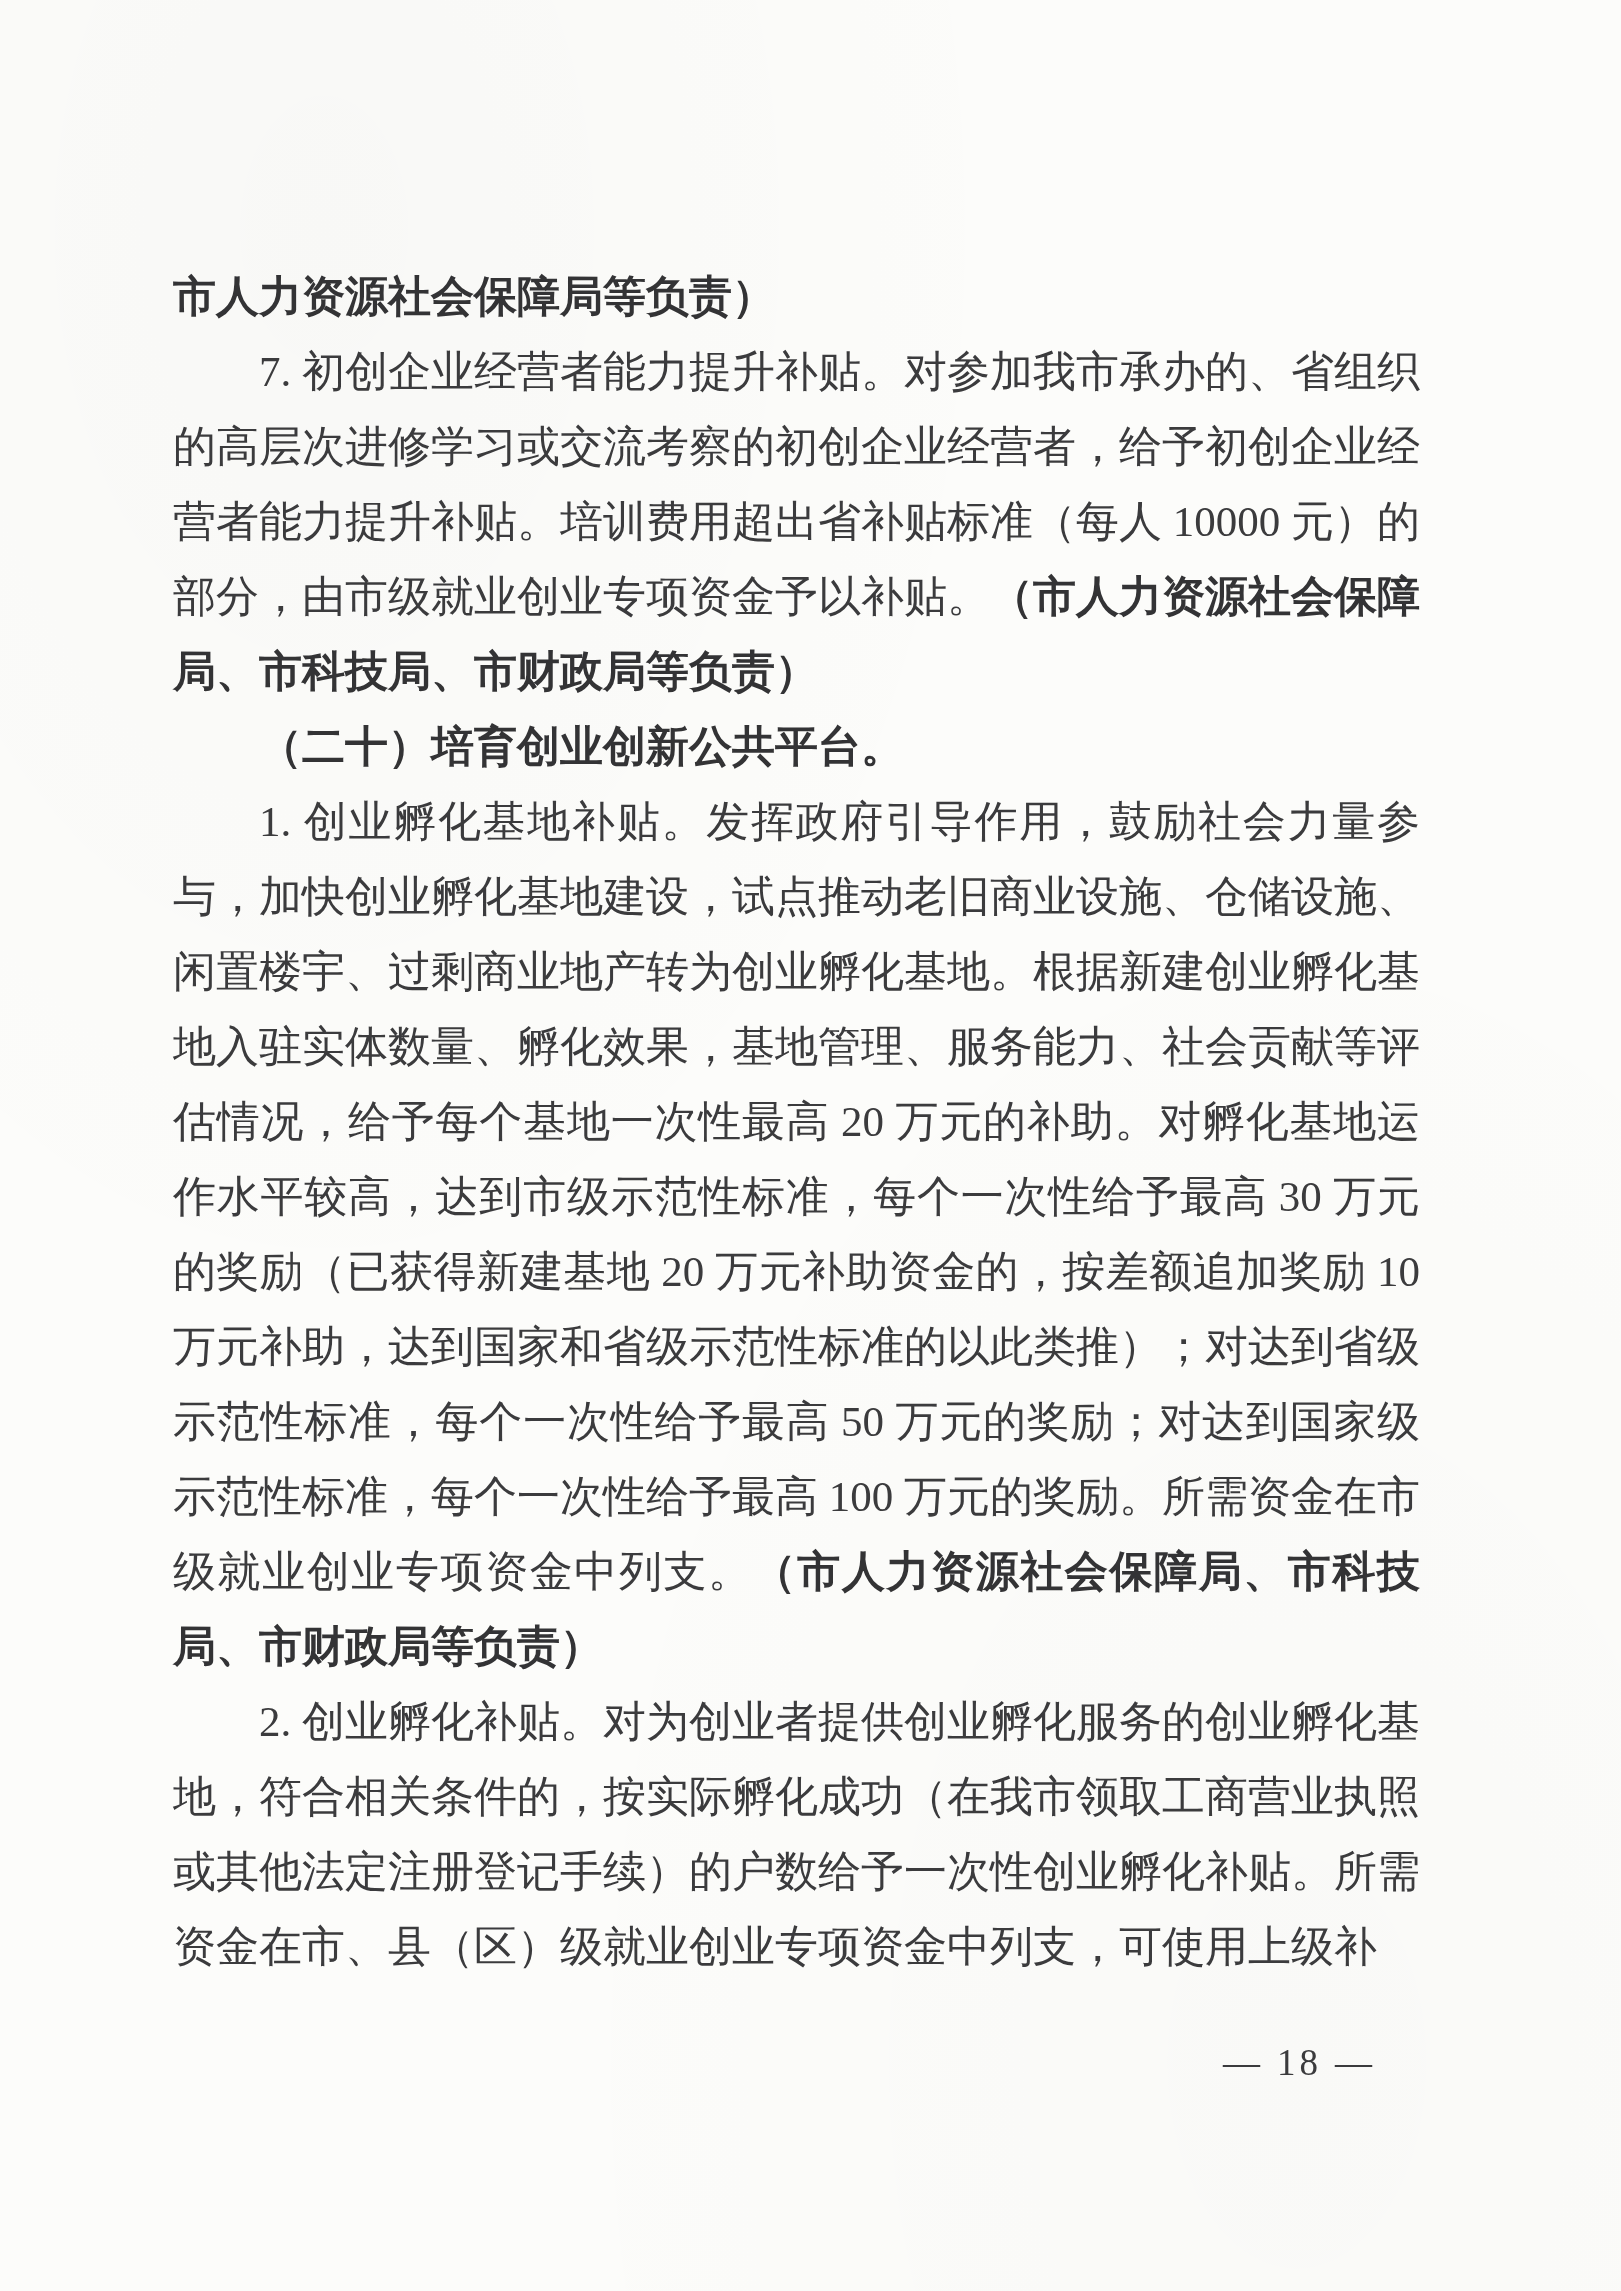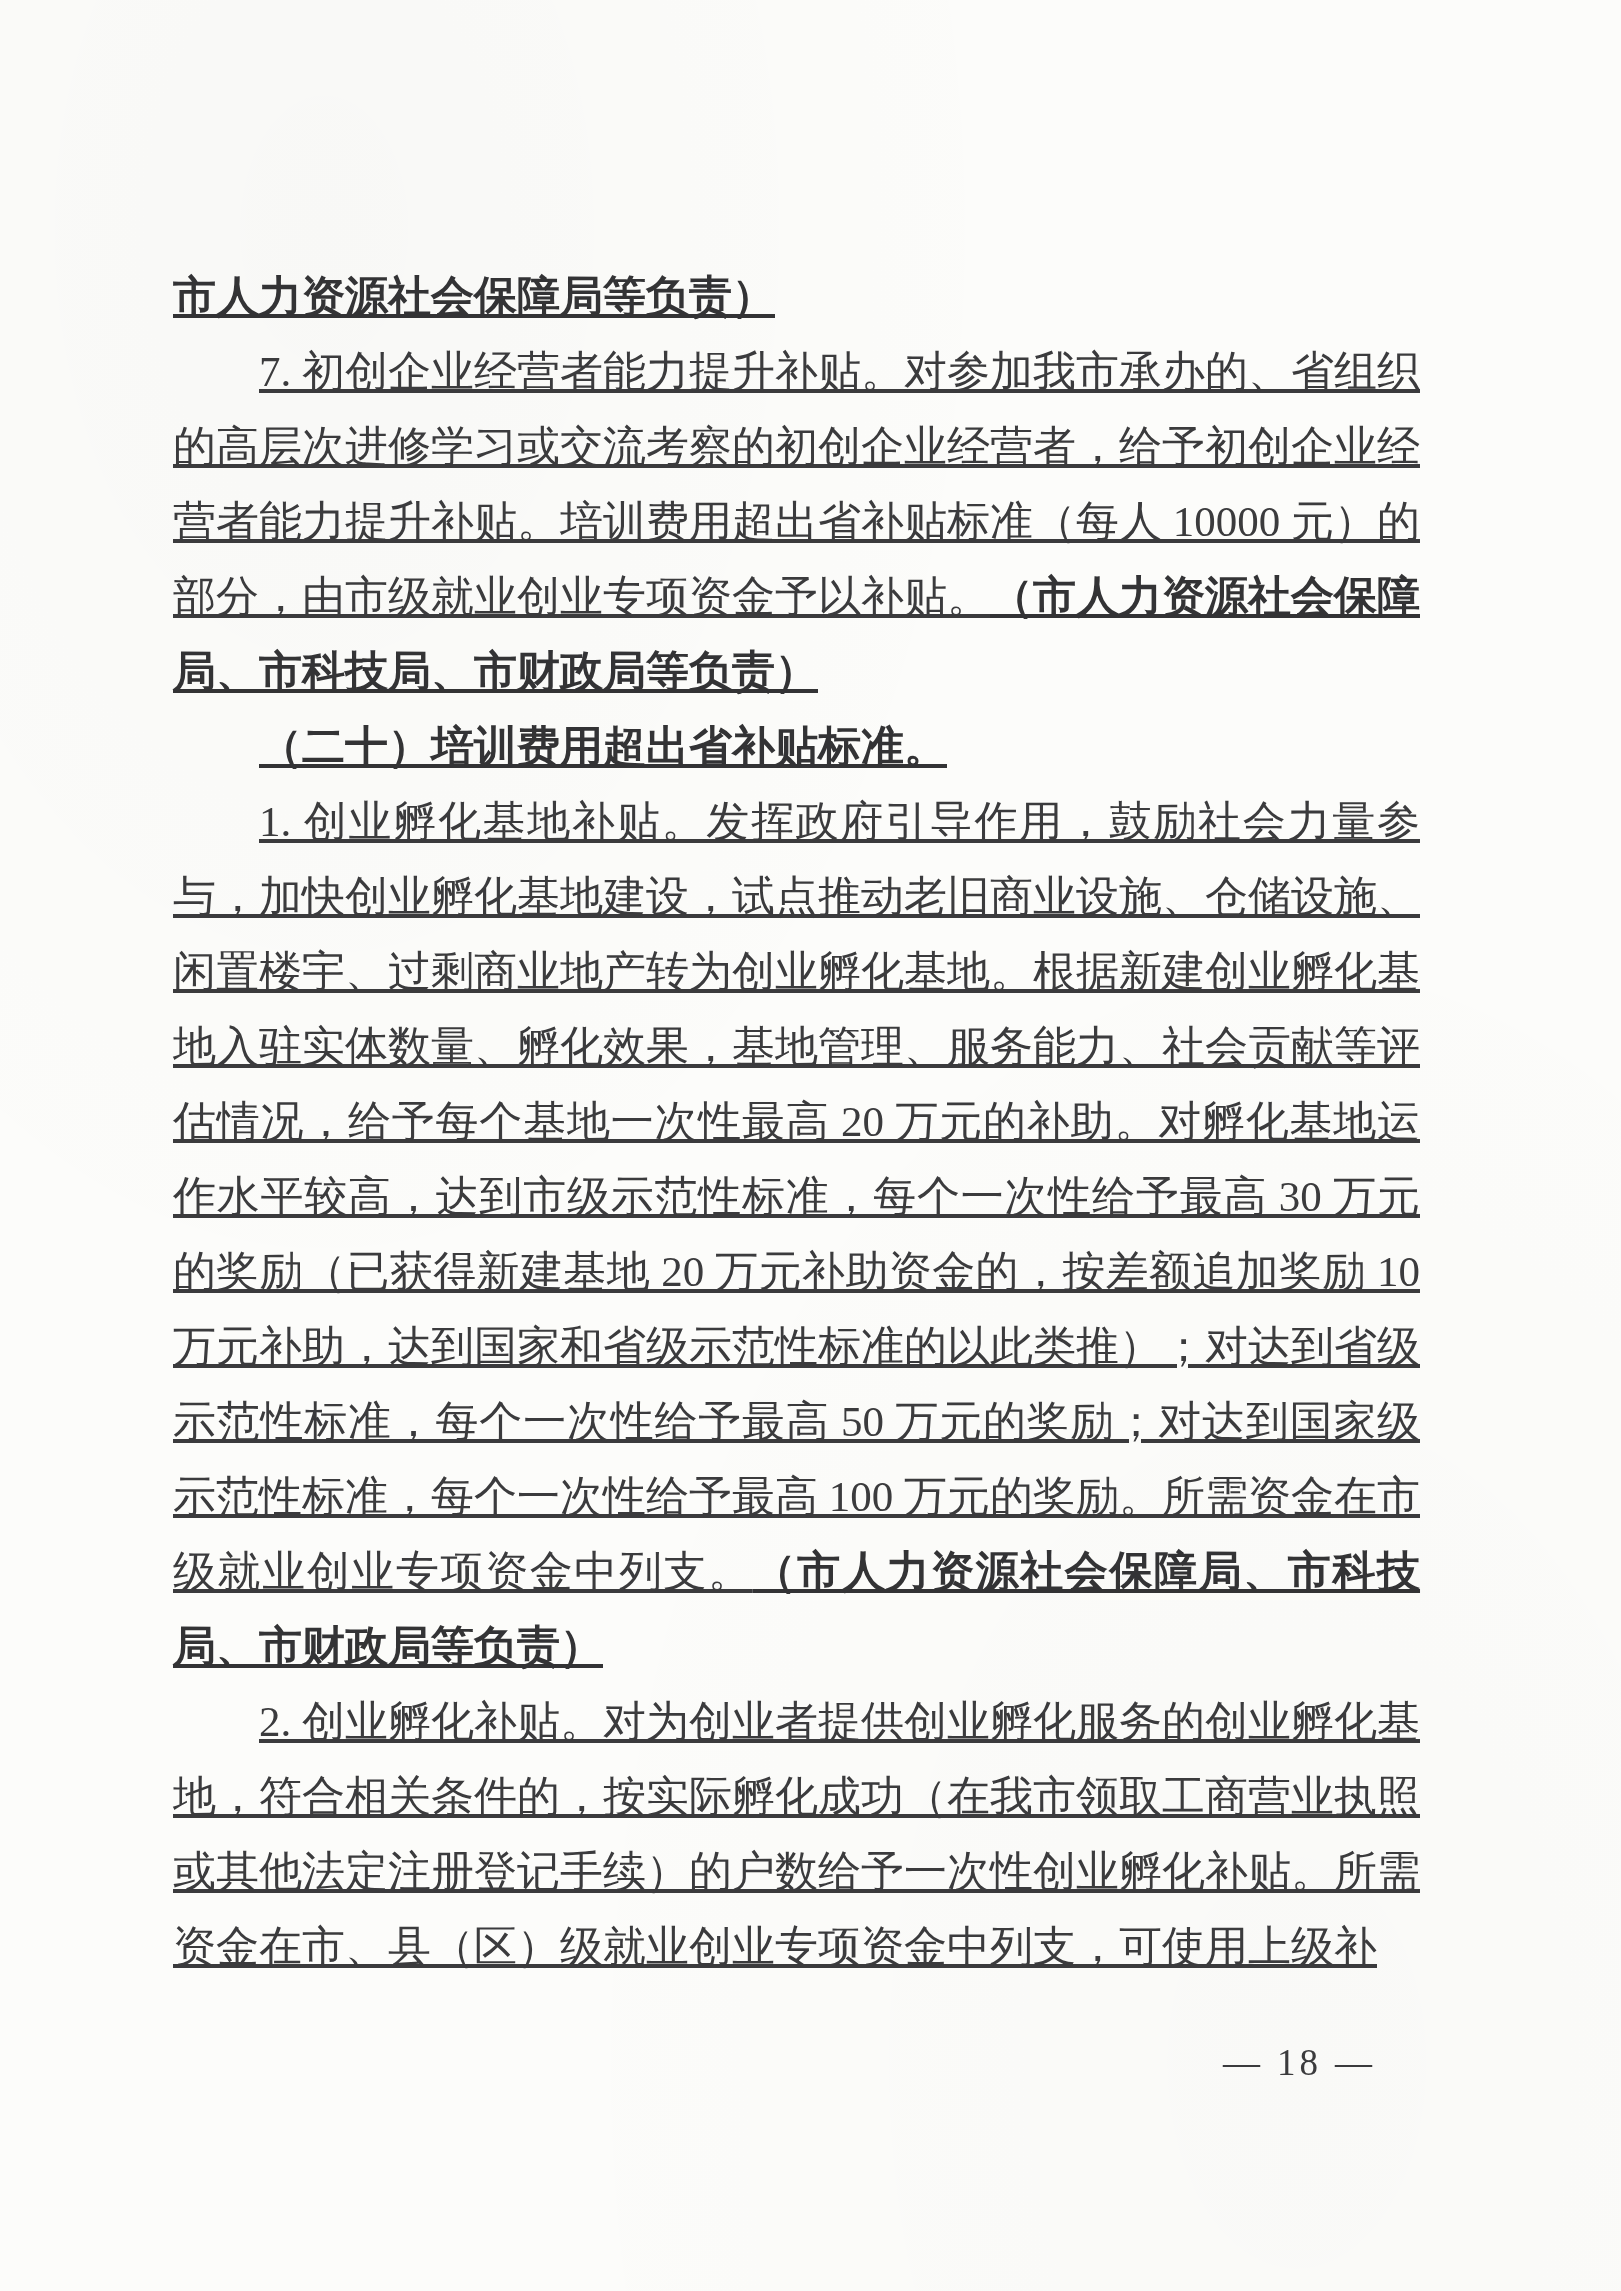--- a/index.html
+++ b/index.html
@@ -35,21 +35,20 @@
     margin: 0;
     text-align: justify;
     text-justify: inter-character;
     word-break: break-all;
   }
   p.para.indent {
     text-indent: 86px;
   }
   .run {
     font-weight: 400;
-    text-decoration: underline;
   }
   .run.bold {
     font-weight: 700;
     color: #333335;
   }
   .page-number {
     position: absolute;
     top: 2041px;
     left: 1223px;
     font-size: 37px;
@@ -58,19 +57,19 @@
     white-space: nowrap;
   }
 </style>
 </head>
 <body>
 
 <div class="page">
   <div class="doc-body">
       <p class="para"><span class="run bold">市人力资源社会保障局等负责）</span></p>
       <p class="para indent"><span class="run">7. 初创企业经营者能力提升补贴。对参加我市承办的、省组织的高层次进修学习或交流考察的初创企业经营者，给予初创企业经营者能力提升补贴。培训费用超出省补贴标准（每人 10000 元）的部分，由市级就业创业专项资金予以补贴。</span><span class="run bold">（市人力资源社会保障局、市科技局、市财政局等负责）</span></p>
-      <p class="para indent"><span class="run bold">（二十）培训费用超出省补贴标准。</span></p>
+      <p class="para indent"><span class="run bold">（二十）培育创业创新公共平台。</span></p>
       <p class="para indent"><span class="run">1. 创业孵化基地补贴。发挥政府引导作用，鼓励社会力量参与，加快创业孵化基地建设，试点推动老旧商业设施、仓储设施、闲置楼宇、过剩商业地产转为创业孵化基地。根据新建创业孵化基地入驻实体数量、孵化效果，基地管理、服务能力、社会贡献等评估情况，给予每个基地一次性最高 20 万元的补助。对孵化基地运作水平较高，达到市级示范性标准，每个一次性给予最高 30 万元的奖励（已获得新建基地 20 万元补助资金的，按差额追加奖励 10 万元补助，达到国家和省级示范性标准的以此类推）；对达到省级示范性标准，每个一次性给予最高 50 万元的奖励；对达到国家级示范性标准，每个一次性给予最高 100 万元的奖励。所需资金在市级就业创业专项资金中列支。</span><span class="run bold">（市人力资源社会保障局、市科技局、市财政局等负责）</span></p>
       <p class="para indent"><span class="run">2. 创业孵化补贴。对为创业者提供创业孵化服务的创业孵化基地，符合相关条件的，按实际孵化成功（在我市领取工商营业执照或其他法定注册登记手续）的户数给予一次性创业孵化补贴。所需资金在市、县（区）级就业创业专项资金中列支，可使用上级补</span></p>
     </div>
   <div class="page-number">— 18 —</div>
 </div>
 
 
 </body></html>

